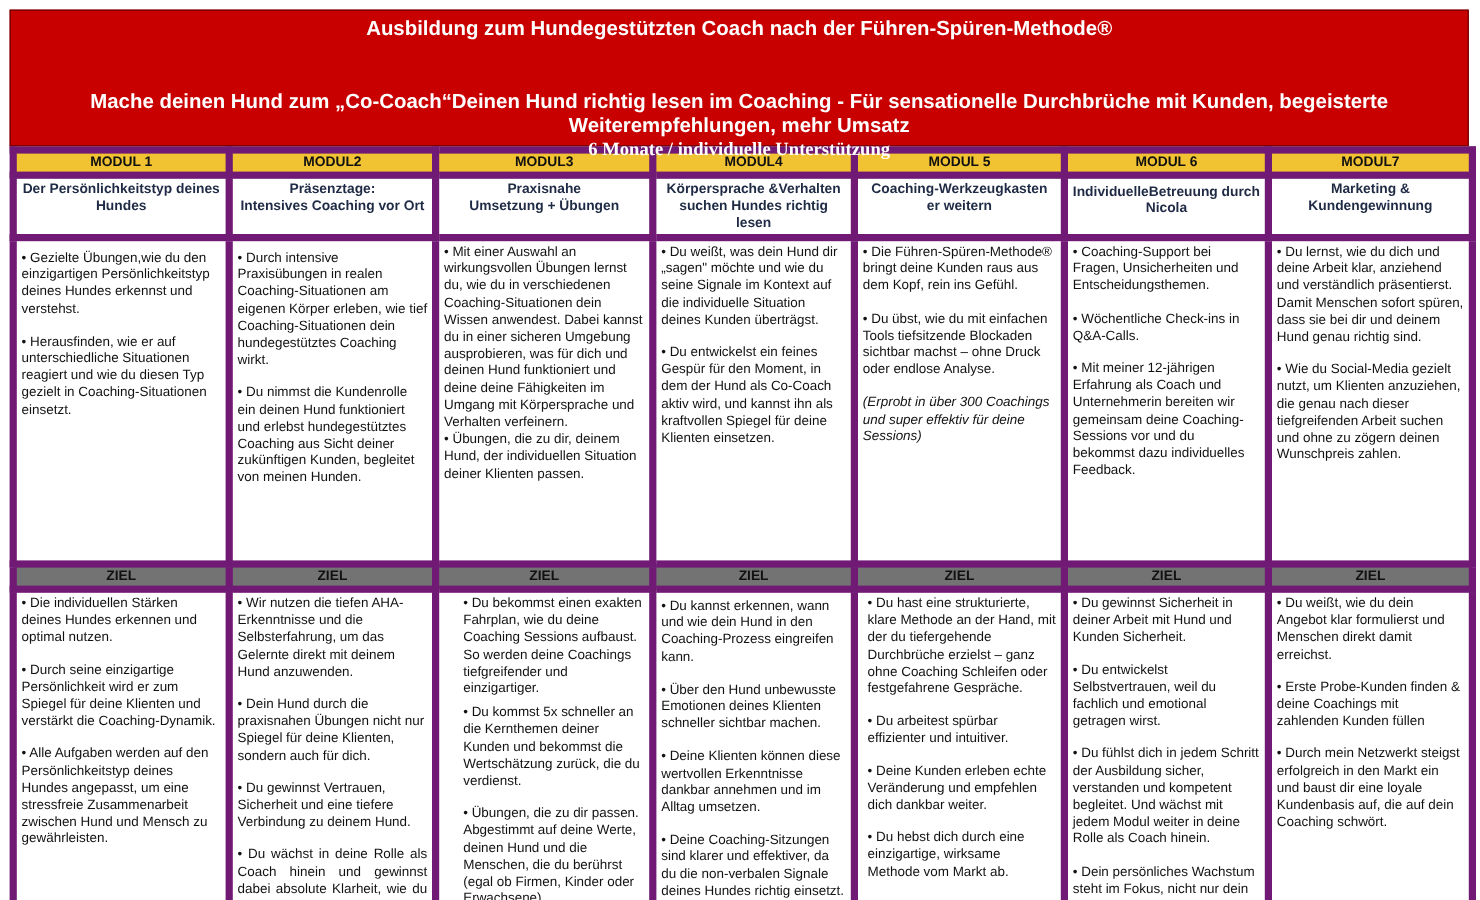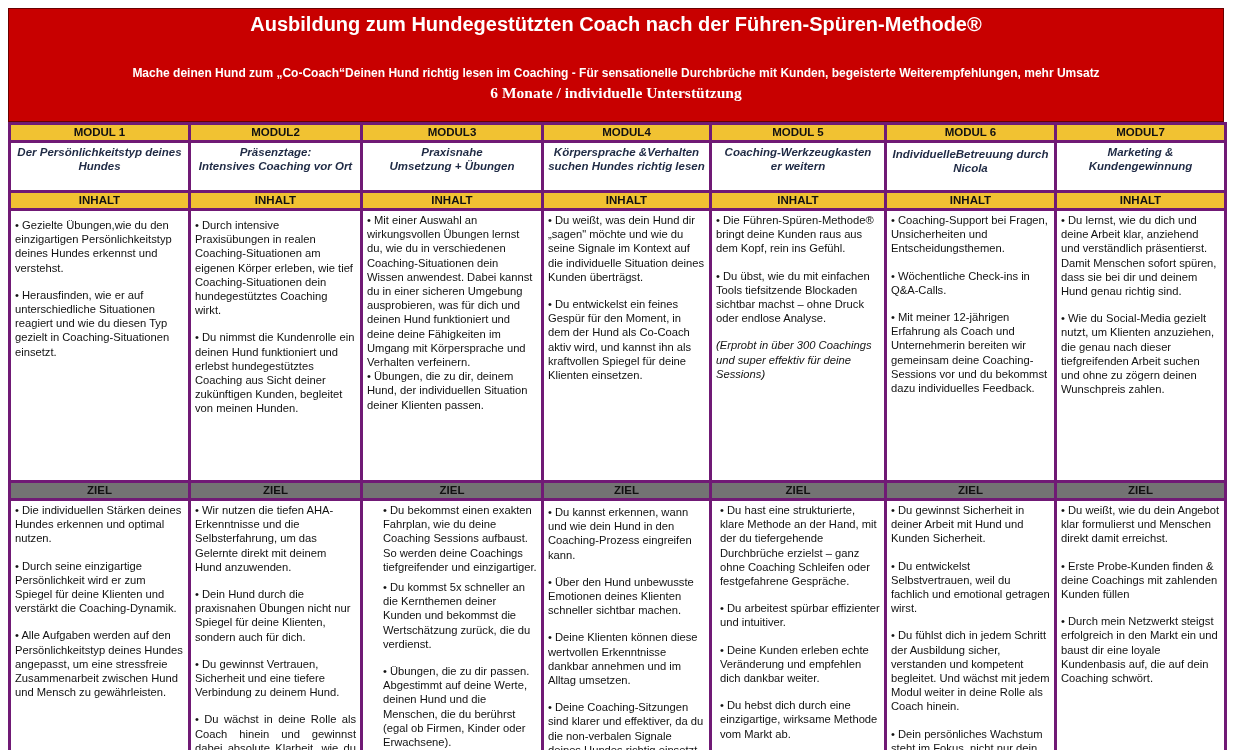--- a/index.html
+++ b/index.html
@@ -1,26 +1,26 @@
 <!DOCTYPE html>
 <html><head>
 <meta charset="utf-8">
 <style>
   html, body { margin:0; padding:0; background:#ffffff; }
   body { width:1233px; height:750px; position:relative; overflow:hidden; font-family:"Liberation Sans", sans-serif; }
   .sheet { position:absolute; left:8px; top:8px; width:1216px; }
   .banner { background:#c80000; color:#fff; text-align:center; font-weight:bold; border:1px solid #6a0000; height:114px; box-sizing:border-box; padding-top:6px; }
-  .banner .t1 { font-size:20px; line-height:18px;text-align:center; }
-  .banner .t2 { font-size:12px; line-height:20px; margin-top:30px; padding:0 30px; }
+  .banner .t1 { font-size:17px; line-height:18px;text-align:center; }
+  .banner .t2 { font-size:17px; line-height:20px; margin-top:42px; padding:0 30px; }
   .banner .t3 { font-size:15.5px; line-height:20px;font-family:Liberation Serif, serif; }
   table { border-collapse:collapse; table-layout:fixed; width:1216px; }
-  td { border:3px solid #701a75; vertical-align:top; box-sizing:border-box; }
+  td { border:6px solid #701a75; vertical-align:top; box-sizing:border-box; }
   .yellow { background:#f1c232; text-align:center; font-weight:bold; font-size:11.5px; color:#111; height:16px; line-height:15px; padding:0; }
   .yellow.ziel { background:#737373; }
-  .title-cell { text-align:center; font-weight:bold; font-size:11.5px; color:#1f2a44; line-height:14px; height:50px; padding:2px 3px;font-style:italic; }
+  .title-cell { text-align:center; font-weight:bold; font-size:11.5px; color:#1f2a44; line-height:14px; height:50px; padding:2px 3px; }
   .content { font-size:11.2px; line-height:14.2px; color:#111; padding:2px 4px 4px 4px; }
   .content p { margin:0 0 13px 0; }
   .content p.tight { margin:0; }
   .content p.italic { font-style:italic; }
   .content p.justify { text-align:justify; }
   .inhalt-row td.content { height:272px; }
   .ziel-row td.content { height:292px; }
 </style>
 </head>
 <body>
@@ -74,29 +74,20 @@
             <div>er weitern</div>
           </td>
       <td class="title-cell" style="padding-top:4px">
             <div>IndividuelleBetreuung durch</div>
             <div>Nicola</div>
           </td>
       <td class="title-cell">
             <div>Marketing &amp;</div>
             <div>Kundengewinnung</div>
           </td>
-    </tr>
-    <tr>
-      <td class="yellow">INHALT</td>
-      <td class="yellow">INHALT</td>
-      <td class="yellow">INHALT</td>
-      <td class="yellow">INHALT</td>
-      <td class="yellow">INHALT</td>
-      <td class="yellow">INHALT</td>
-      <td class="yellow">INHALT</td>
     </tr>
     <tr class="inhalt-row">
       <td class="content" style="padding-top:7px">
         <p>• Gezielte Übungen,wie du den einzigartigen Persönlichkeitstyp deines Hundes erkennst und verstehst.</p>
         <p>• Herausfinden, wie er auf unterschiedliche Situationen reagiert und wie du diesen Typ gezielt in Coaching-Situationen einsetzt.</p>
       </td>
       <td class="content" style="padding-top:7px">
         <p>• Durch intensive Praxisübungen in realen Coaching-Situationen am eigenen Körper erleben, wie tief Coaching-Situationen dein hundegestütztes Coaching wirkt.</p>
         <p>• Du nimmst die Kundenrolle ein deinen Hund funktioniert und erlebst hundegestütztes Coaching aus Sicht deiner zukünftigen Kunden, begleitet von meinen Hunden.</p>
       </td>

